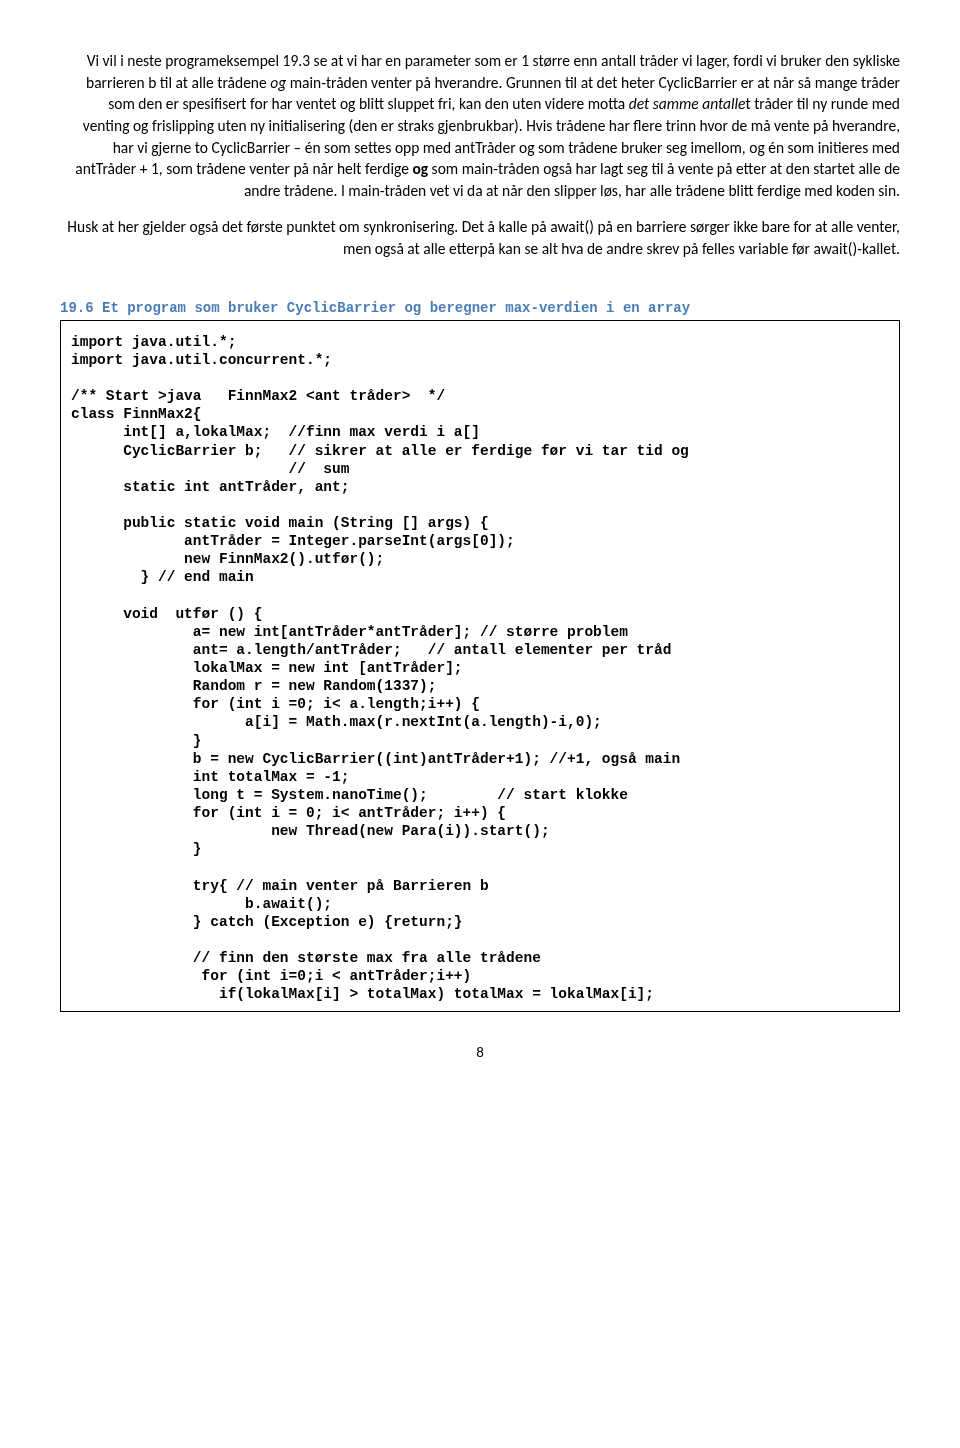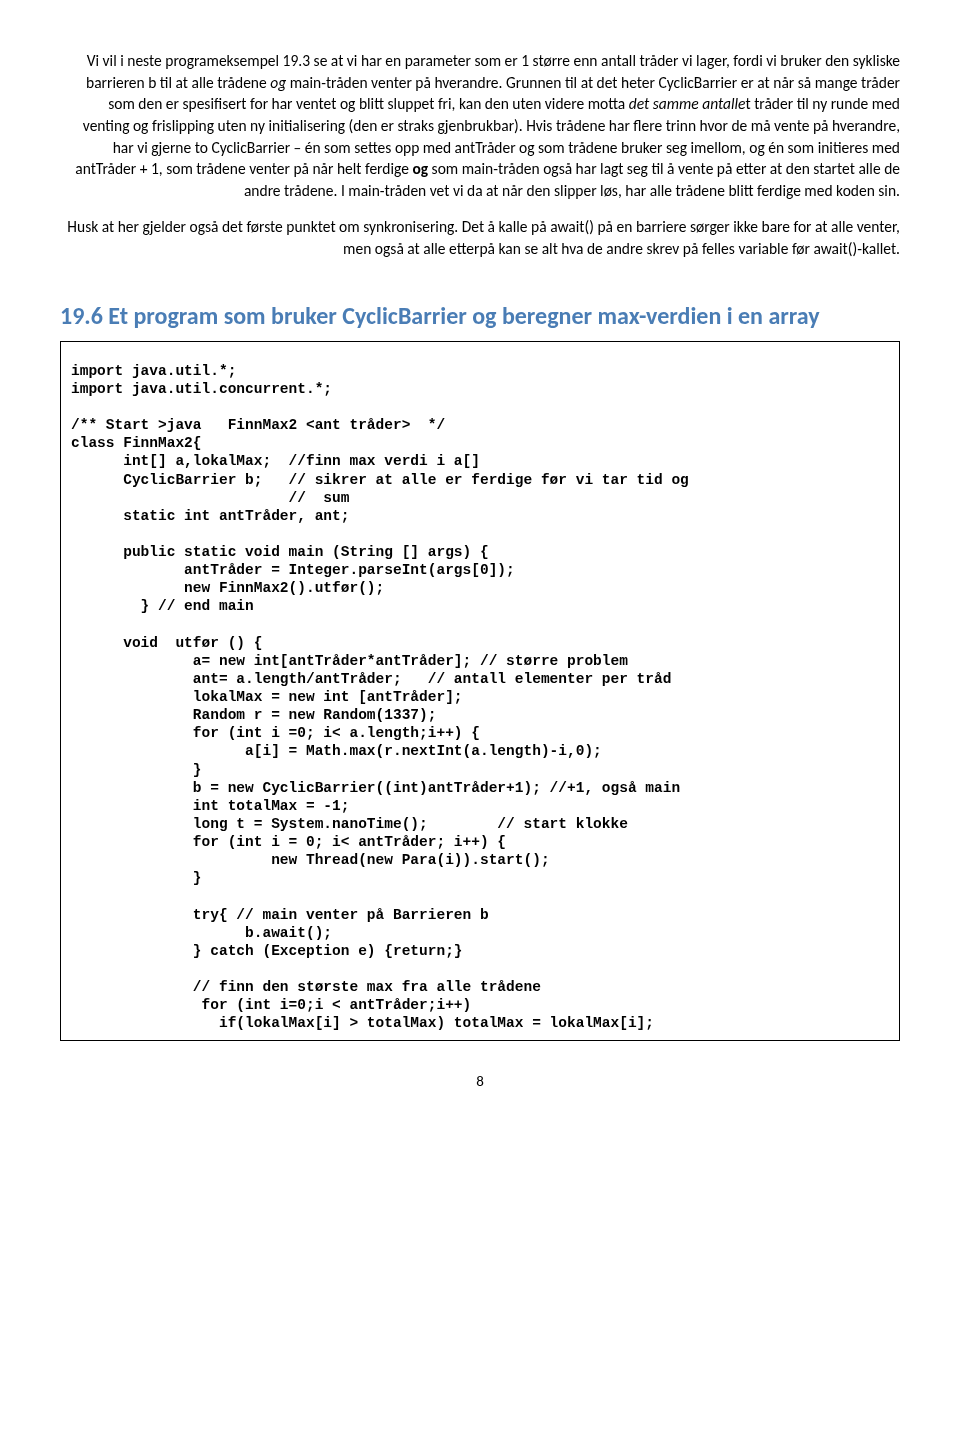--- a/index.html
+++ b/index.html
@@ -12,27 +12,28 @@
     background: #fff;
     width: 960px;
     box-sizing: border-box;
   }
   p {
     margin: 0 0 14px 0;
     text-align: right;
   }
   .heading {
     color: #4a7db5;
-    font-size: 24px;
+    font-size: 14px;
     font-weight: bold;
-    margin: 40px 0 8px 0;
+    margin: 40px 0 1px 0;
+    font-family: Liberation Mono, monospace;
   }
   .codebox {
     border: 1px solid #000;
-    padding: 20px 10px 8px 10px;
+    padding: 12px 10px 8px 10px;
     font-family: "Courier New", monospace;
     font-weight: bold;
     font-size: 14.5px;
     line-height: 1.25;
     white-space: pre;
     overflow: hidden;
   }
   .page-num {
     text-align: center;
     margin-top: 30px;

